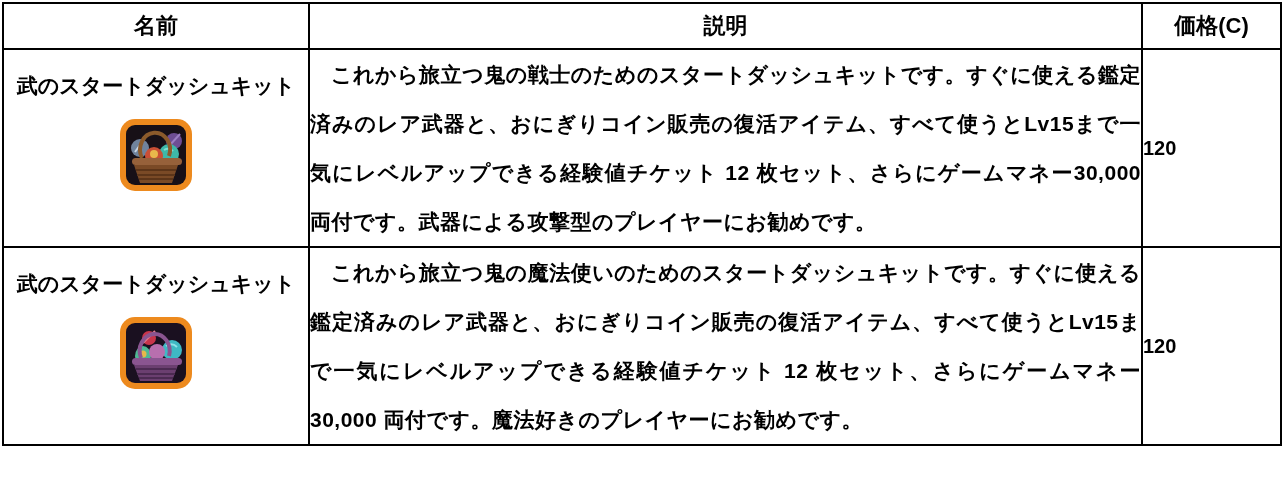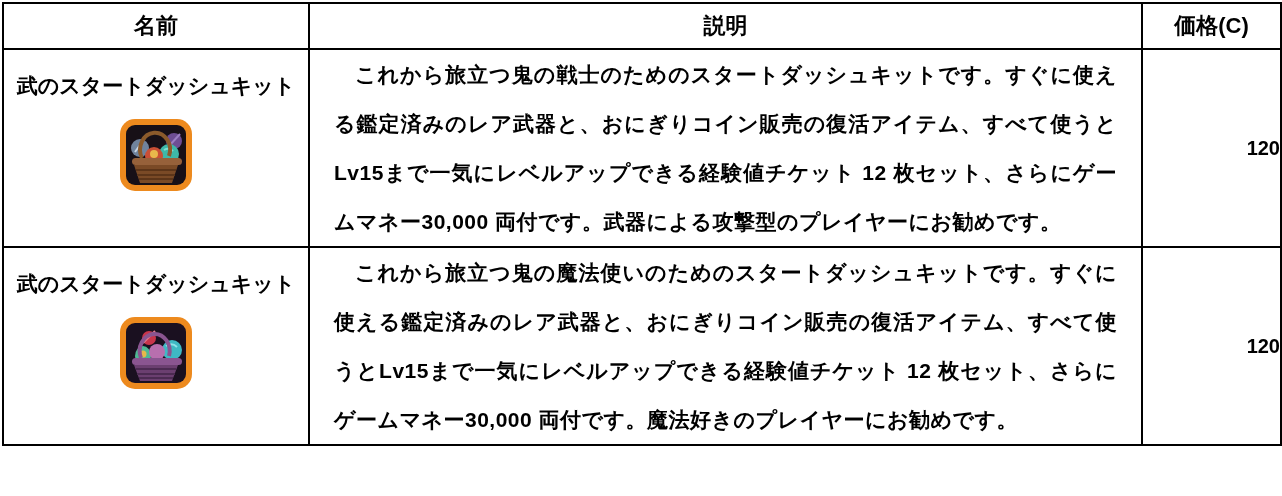--- a/index.html
+++ b/index.html
@@ -53,29 +53,29 @@
     white-space: nowrap;
   }
   .item-icon {
     margin-top: 12px;
     width: 74px;
     height: 74px;
     display: block;
   }
   td.desc-cell {
     vertical-align: top;
-    padding: 0 24px;
+    padding: 0 0;
     font-size: 21px;
     line-height: 49px;
     text-align: justify;
     text-indent: 21px;
     letter-spacing: 0.5px;
   }
   td.price-cell {
-    text-align: right;
+    text-align: left;
     vertical-align: middle;
     font-size: 20px;
     padding: 0;
   }
 </style>
 </head>
 <body>
 
 <table class="item-table">
   <colgroup>

